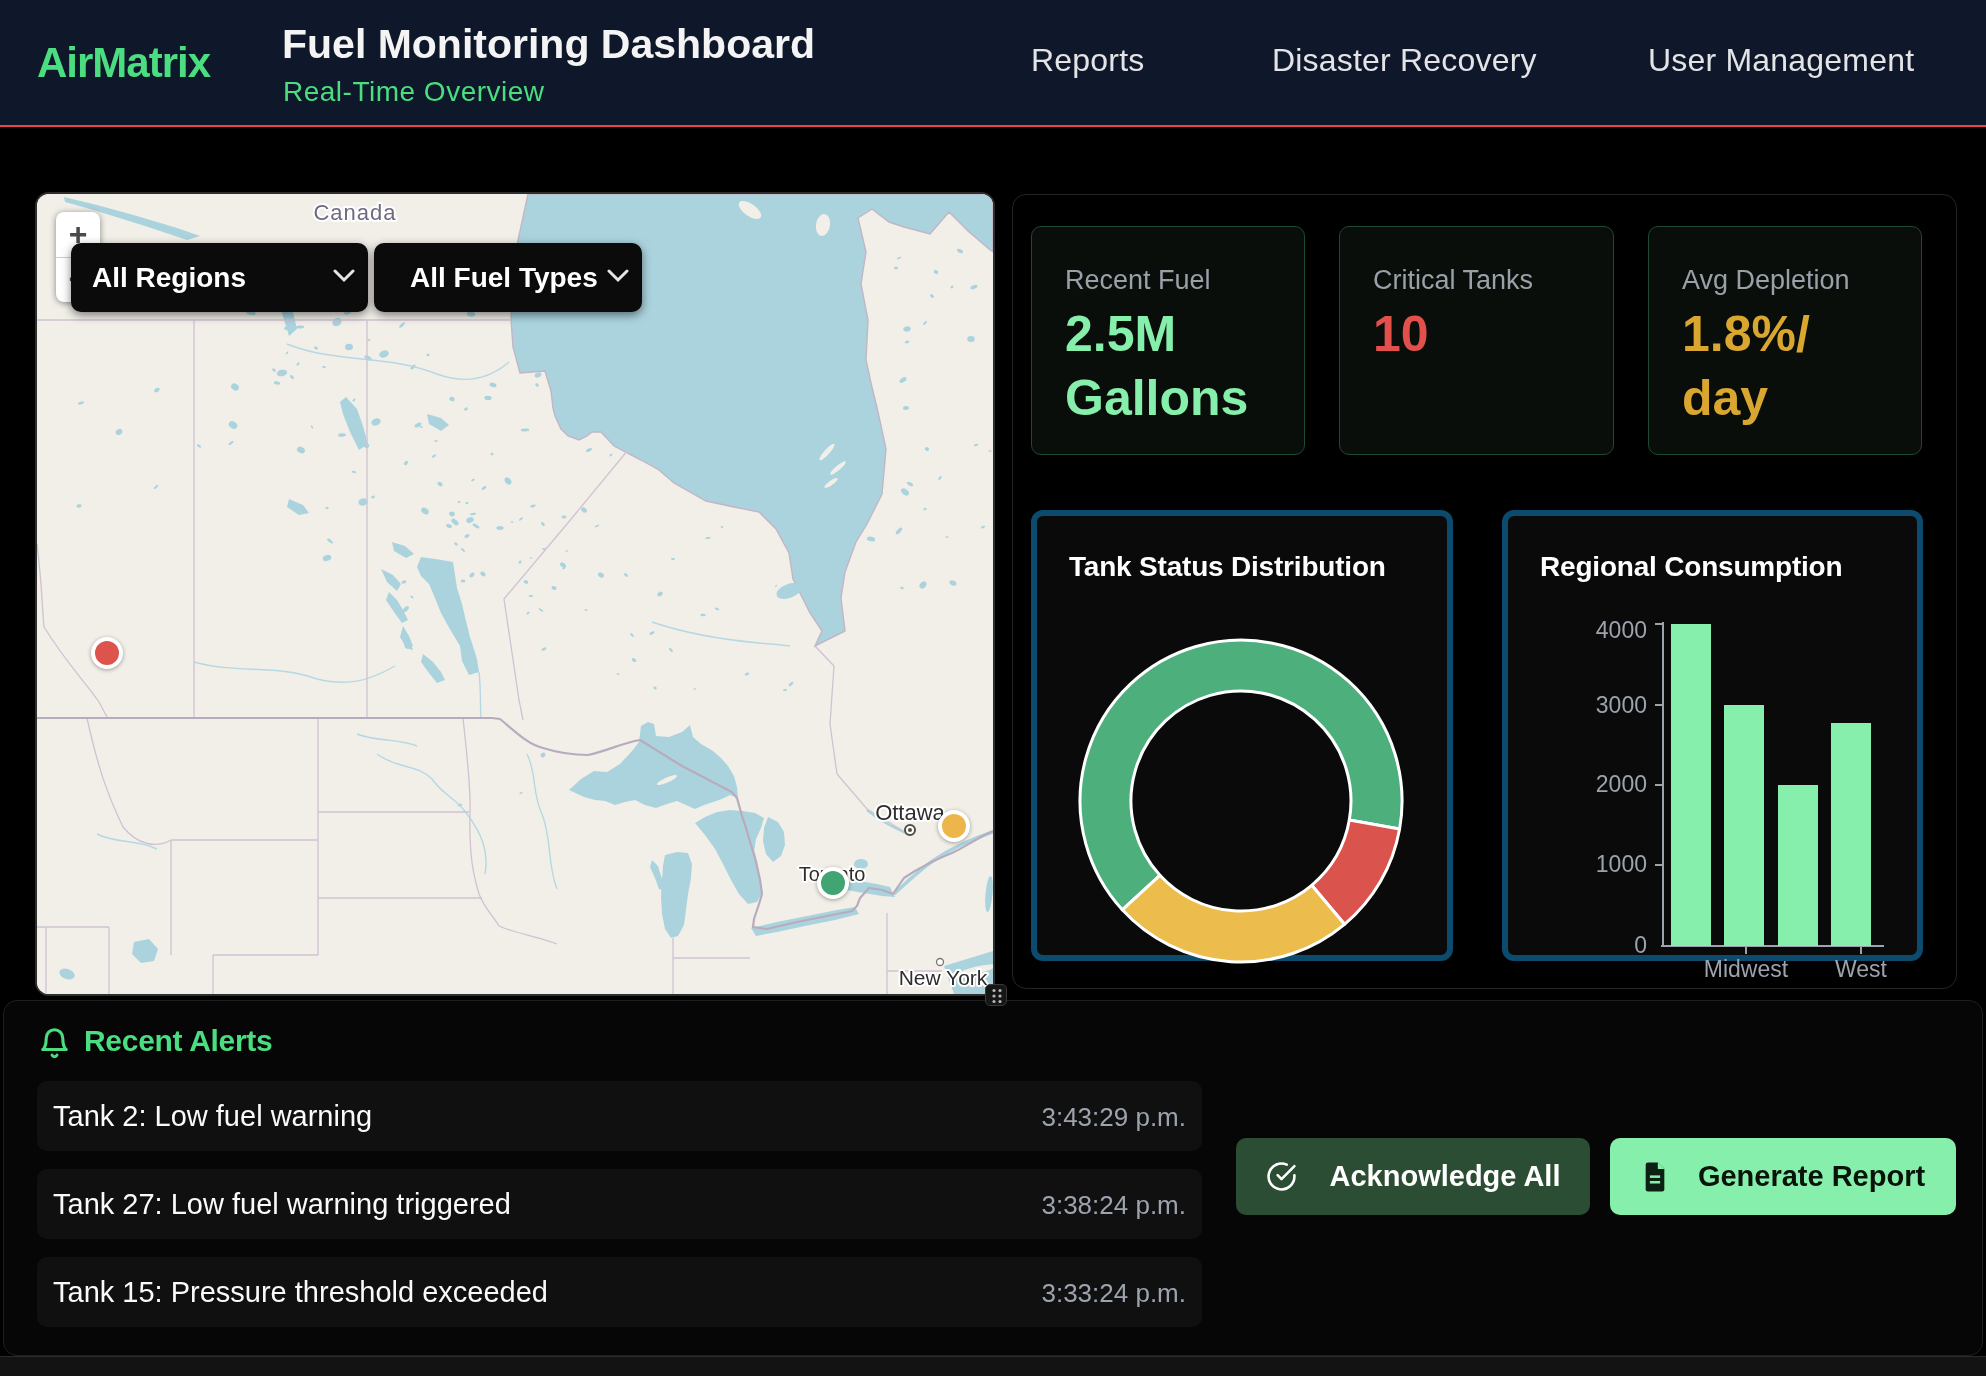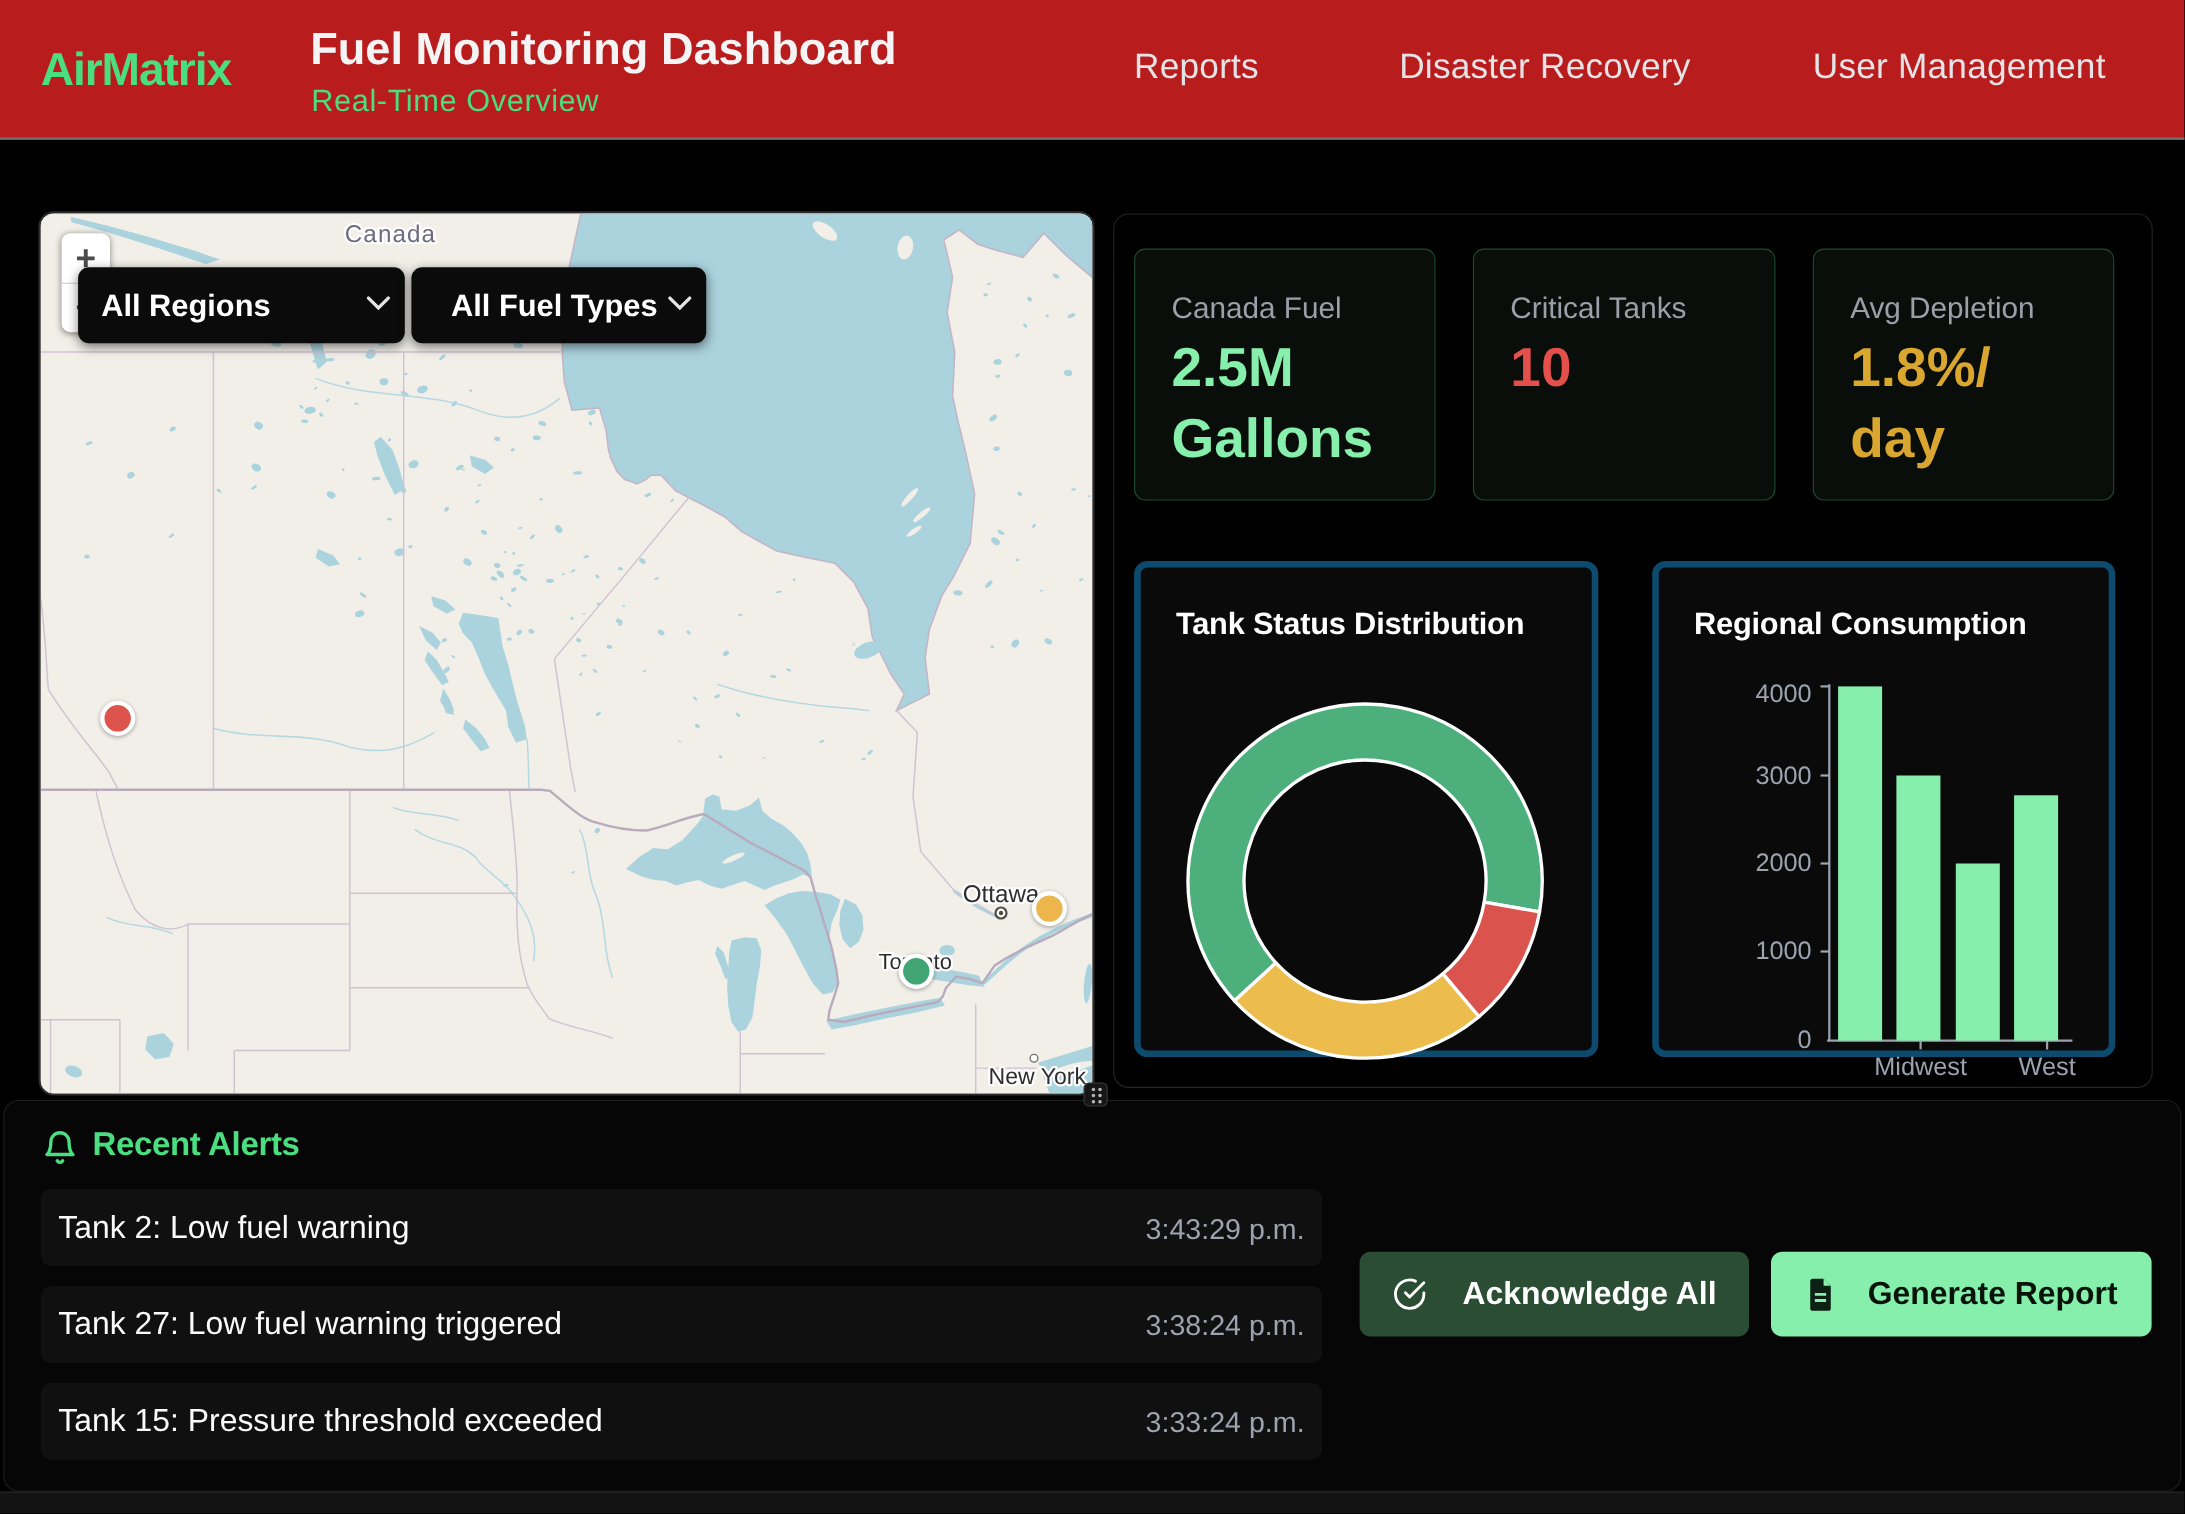--- a/index.html
+++ b/index.html
@@ -1,21 +1,21 @@
 <!DOCTYPE html>
 <html><head>
 <meta charset="utf-8">
 <style>
   * { margin:0; padding:0; box-sizing:border-box; }
   html,body { width:1986px; height:1376px; background:#000; overflow:hidden;
     font-family:"Liberation Sans", sans-serif; position:relative; }
   .abs { position:absolute; }
   
-  #header { position:absolute; left:0; top:0; width:1986px; height:127px; background:#b91c1c;
-    border-bottom:2px solid #737373; }
+  #header { position:absolute; left:0; top:0; width:1986px; height:127px; background:#0f172a;
+    border-bottom:2px solid #ef4444; }
   #logo { position:absolute; left:37px; top:39px; font-size:42px; font-weight:bold; color:#4ade80; letter-spacing:-1px; }
   #title { position:absolute; left:282px; top:21px; font-size:41px; font-weight:bold; color:#f4f4f5; }
   #subtitle { position:absolute; left:283px; top:76px; font-size:28px; color:#4ade80; letter-spacing:0.5px; }
   .nav { position:absolute; top:42px; font-size:32px; color:#e4e4e7; letter-spacing:0.2px; }
   
   #rightwrap { position:absolute; left:1012px; top:194px; width:945px; height:795px;
     border:1px solid #242424; border-radius:14px; }
   #mapcard { position:absolute; left:37px; top:194px; width:956px; height:800px;
     border-radius:12px; overflow:hidden; background:#f2efe9; box-shadow:0 0 0 2px #2e2e2e; }
   
@@ -387,21 +387,21 @@
         <circle cx="14" cy="5.5" r="1.6"></circle>
     <circle cx="8" cy="11" r="1.6"></circle>
         <circle cx="14" cy="11" r="1.6"></circle>
     <circle cx="8" cy="16.5" r="1.6"></circle>
         <circle cx="14" cy="16.5" r="1.6"></circle>
   </g>
     </svg>
 </div>
 
 <div class="stat" style="left:1031px; width:274px;">
-  <div class="lab">Canada Fuel</div>
+  <div class="lab">Recent Fuel</div>
   <div class="val" style="color:#86efac;">2.5M<br>Gallons</div>
 </div>
 <div class="stat" style="left:1339px; width:275px;">
   <div class="lab">Critical Tanks</div>
   <div class="val" style="color:#e34f4b;">10</div>
 </div>
 <div class="stat" style="left:1648px; width:274px;">
   <div class="lab">Avg Depletion</div>
   <div class="val" style="color:#d9a62f;">1.8%/<br>day</div>
 </div>

